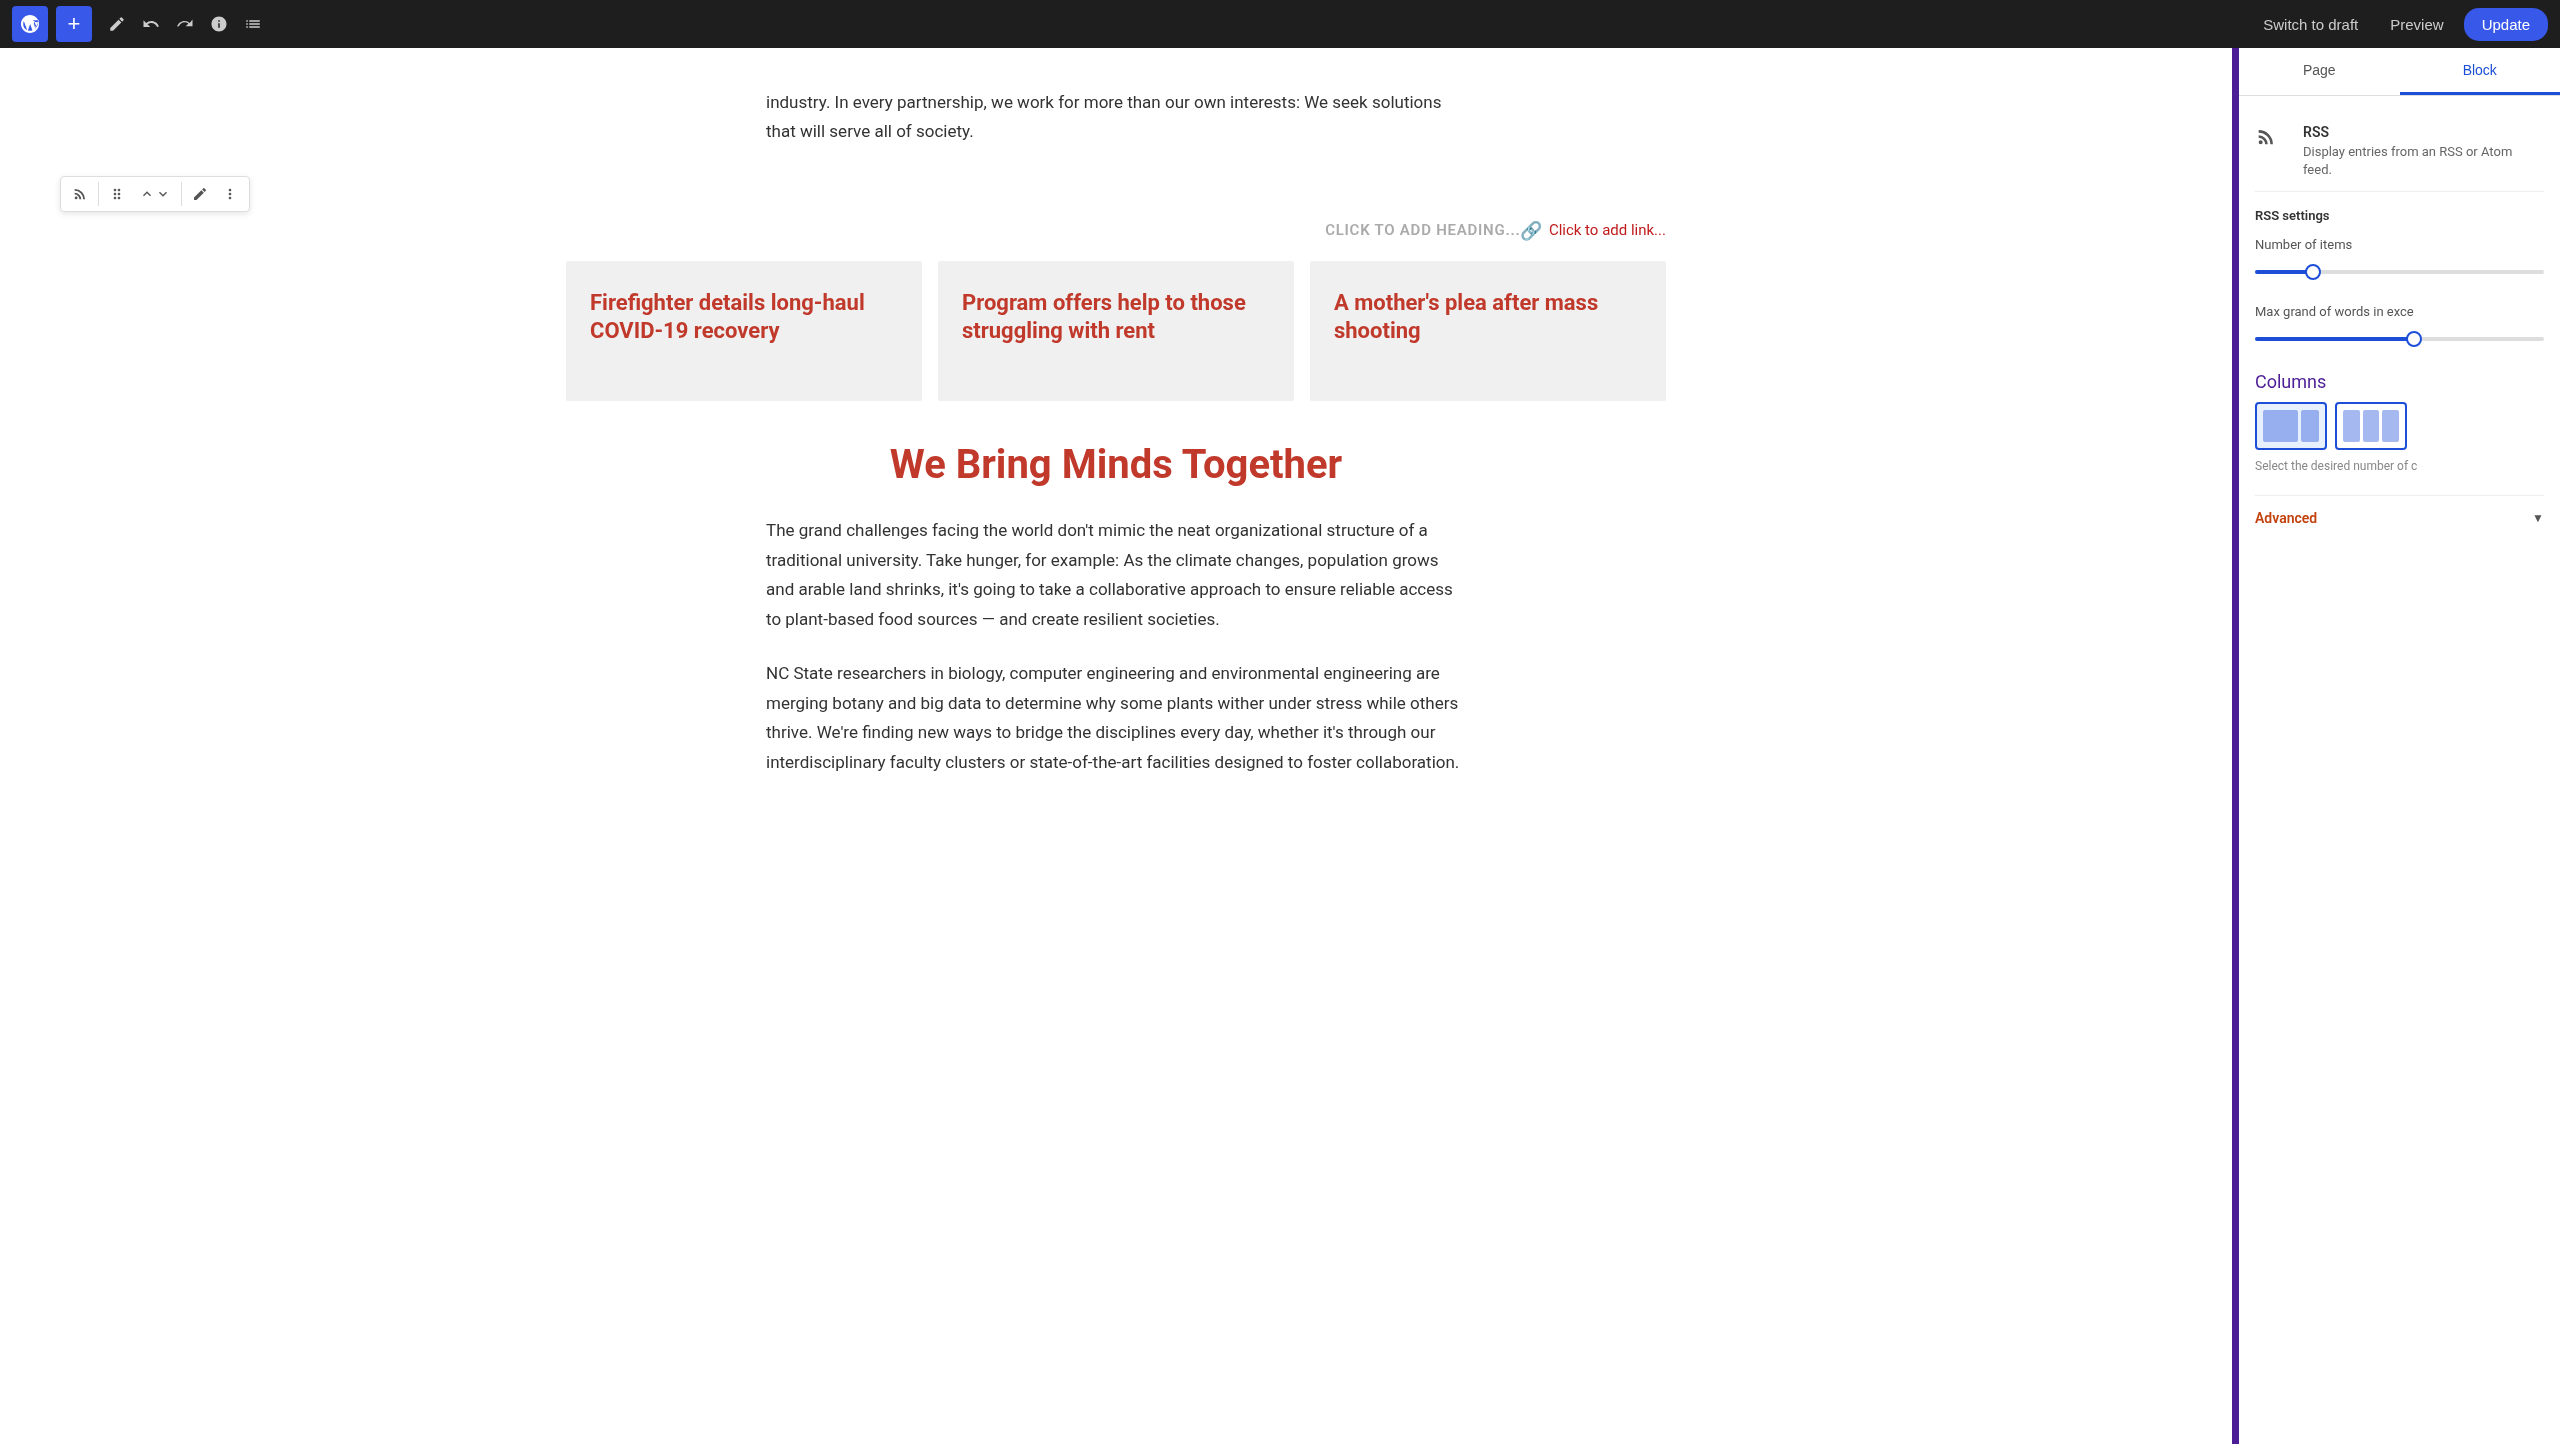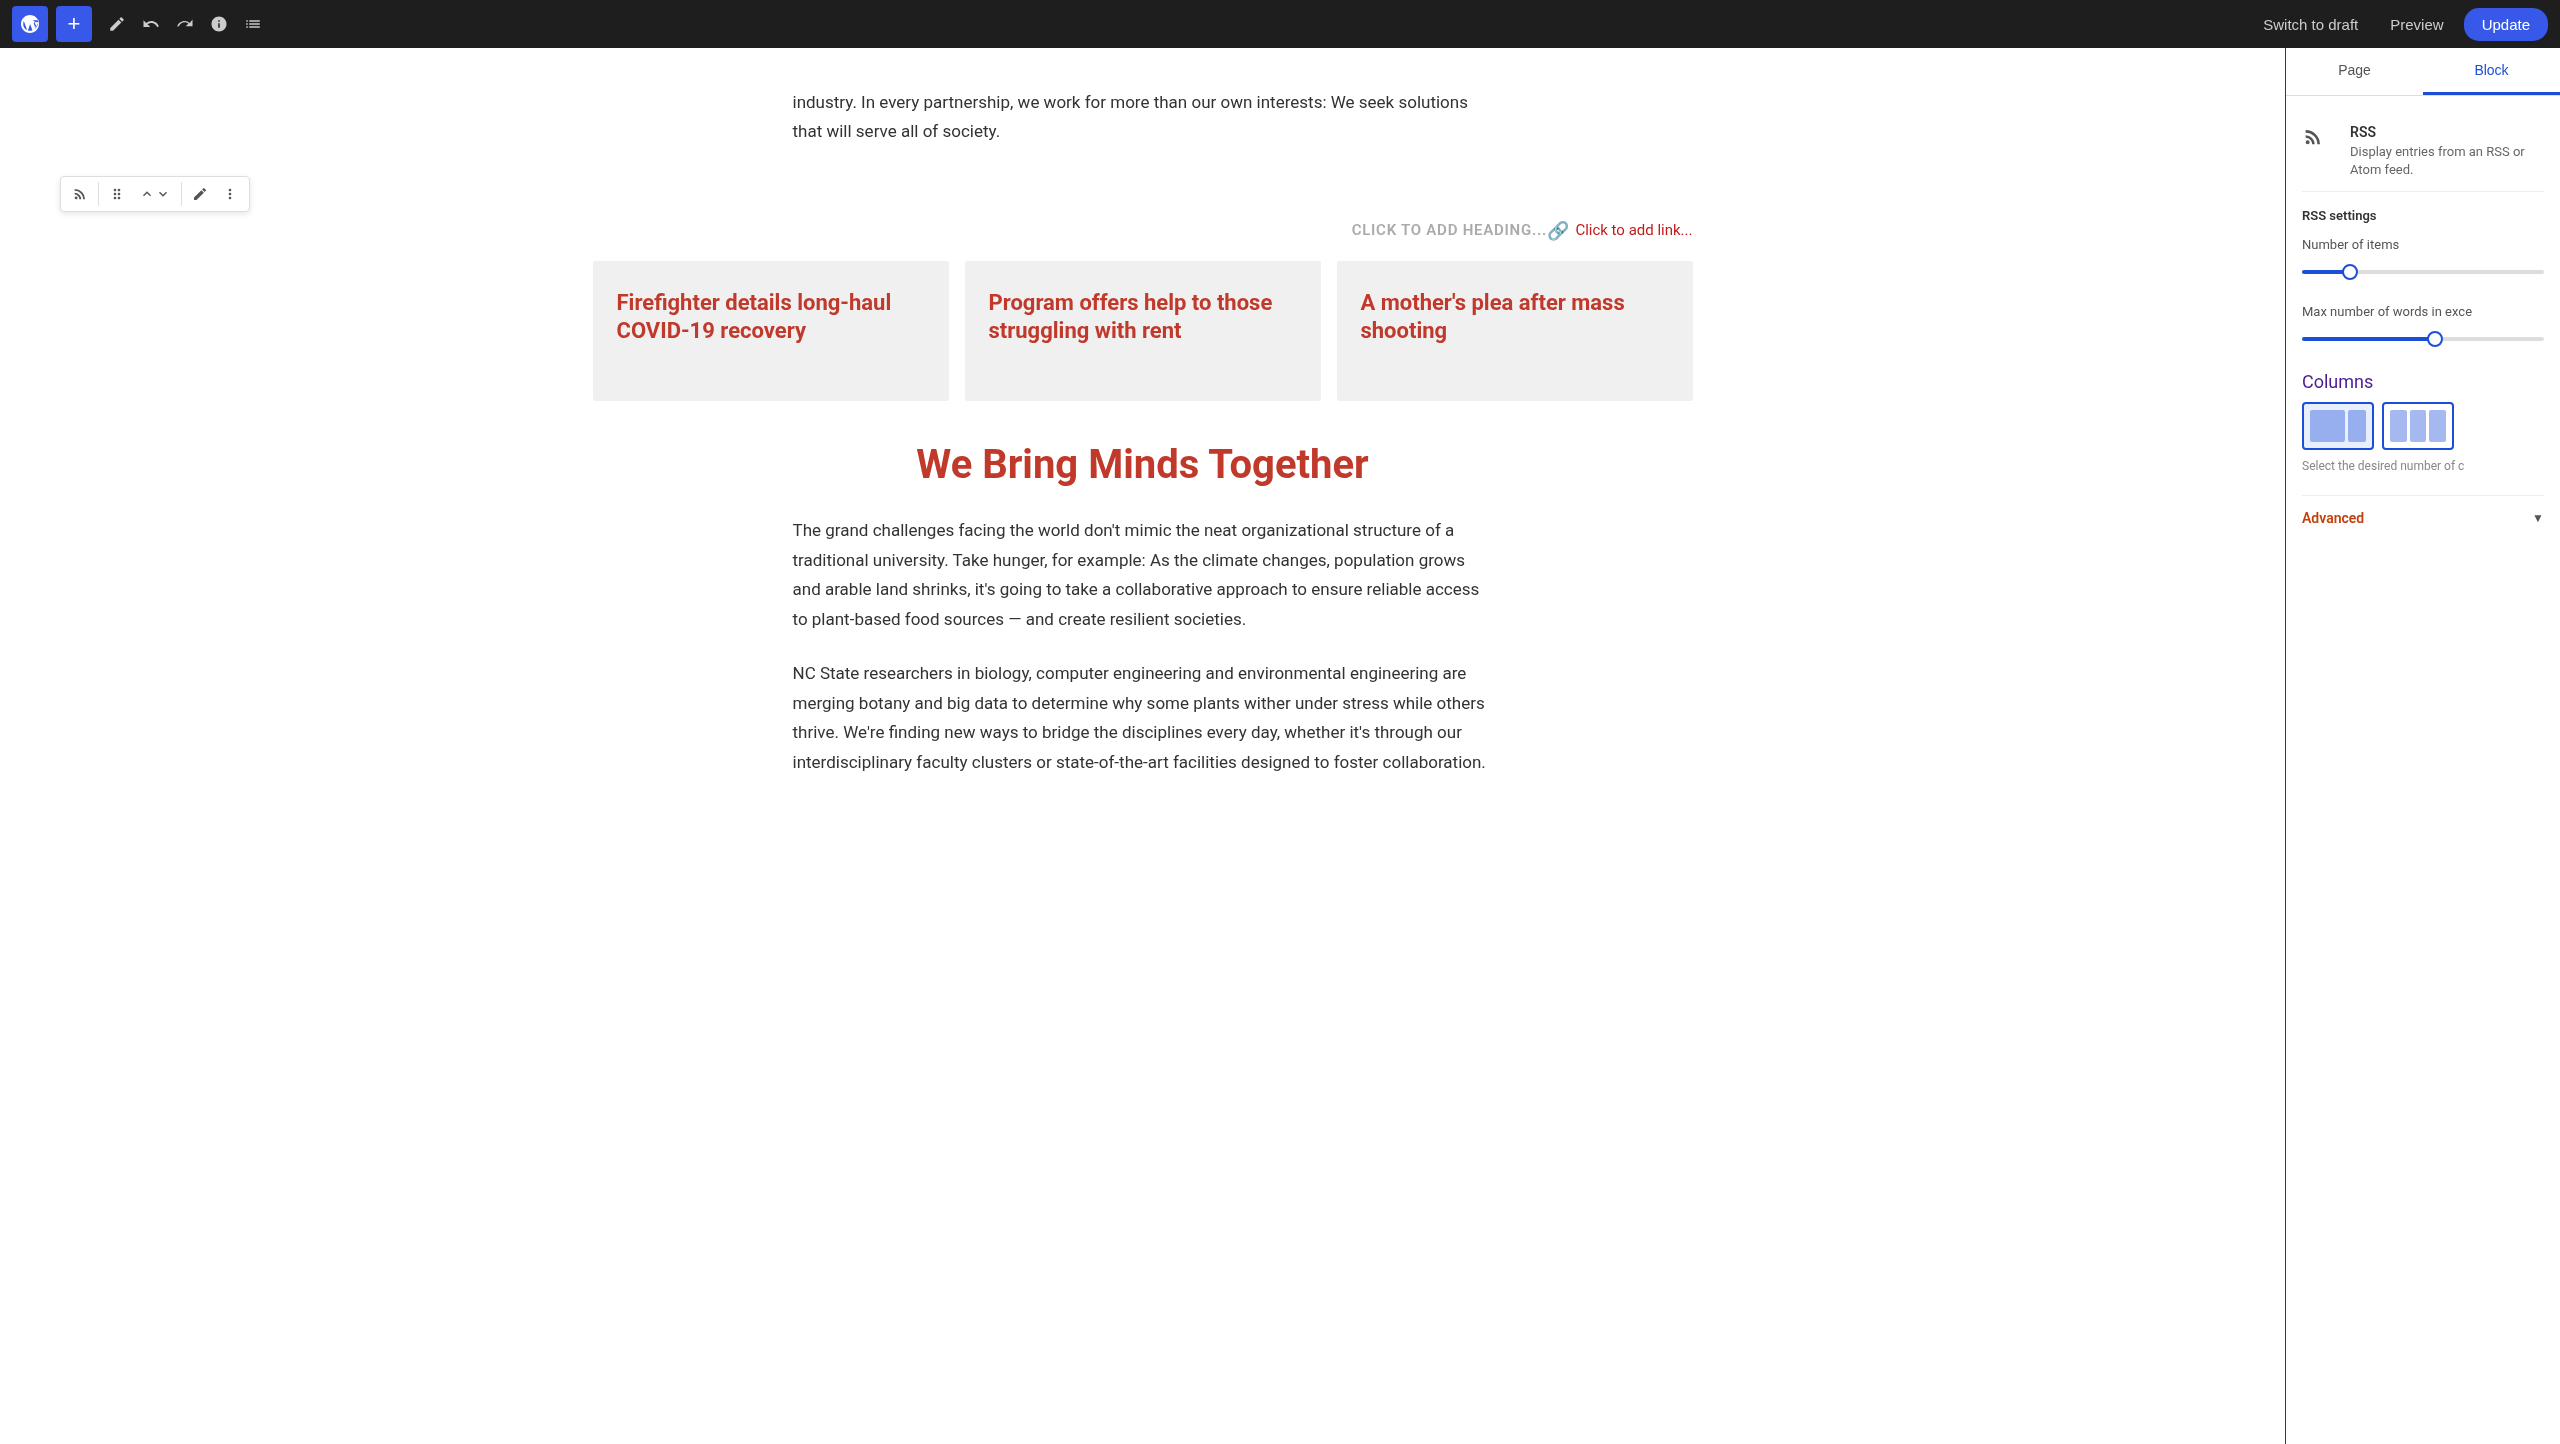--- a/index.html
+++ b/index.html
@@ -214,22 +214,22 @@
     .body-text {
       font-size: 17px;
       line-height: 1.75;
       color: #333;
       max-width: 700px;
       margin: 0 auto 24px auto;
     }
 
     
     .sidebar {
-      width: 275px;
-      border-left: 1px solid #4c1d95;
+      width: 328px;
+      border-left: 7px solid #4c1d95;
       background: #fff;
       overflow-y: auto;
       flex-shrink: 0;
     }
 
     
     .sidebar-tabs {
       display: flex;
       border-bottom: 1px solid #ddd;
       background: #fff;
@@ -558,21 +558,21 @@
         <div class="slider-label">Number of items</div>
         <div class="slider-wrapper">
           <div class="slider-track">
             <div class="slider-fill-1"></div>
             <div class="slider-thumb-1"></div>
           </div>
         </div>
       </div>
 
       <div class="slider-section">
-        <div class="slider-label">Max number of words in exce</div>
+        <div class="slider-label">Max grand of words in exce</div>
         <div class="slider-wrapper">
           <div class="slider-track">
             <div class="slider-fill-2"></div>
             <div class="slider-thumb-2"></div>
           </div>
         </div>
       </div>
 
       <div class="slider-section">
         <div class="columns-label">Columns</div>

